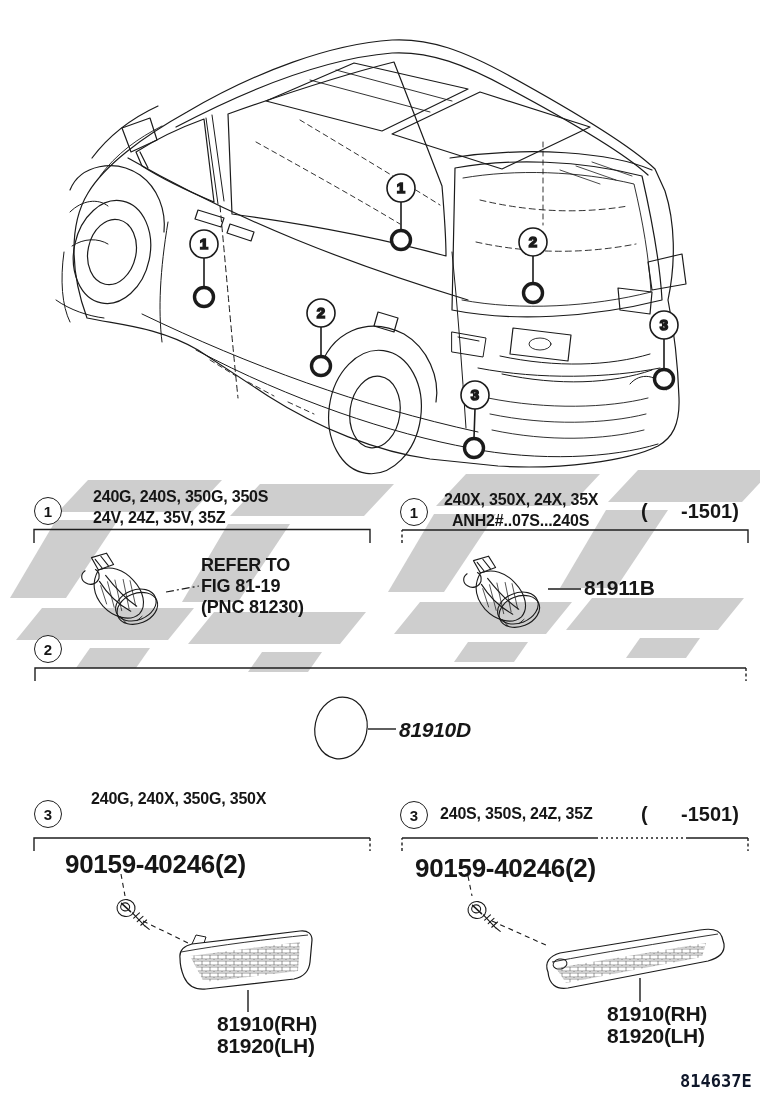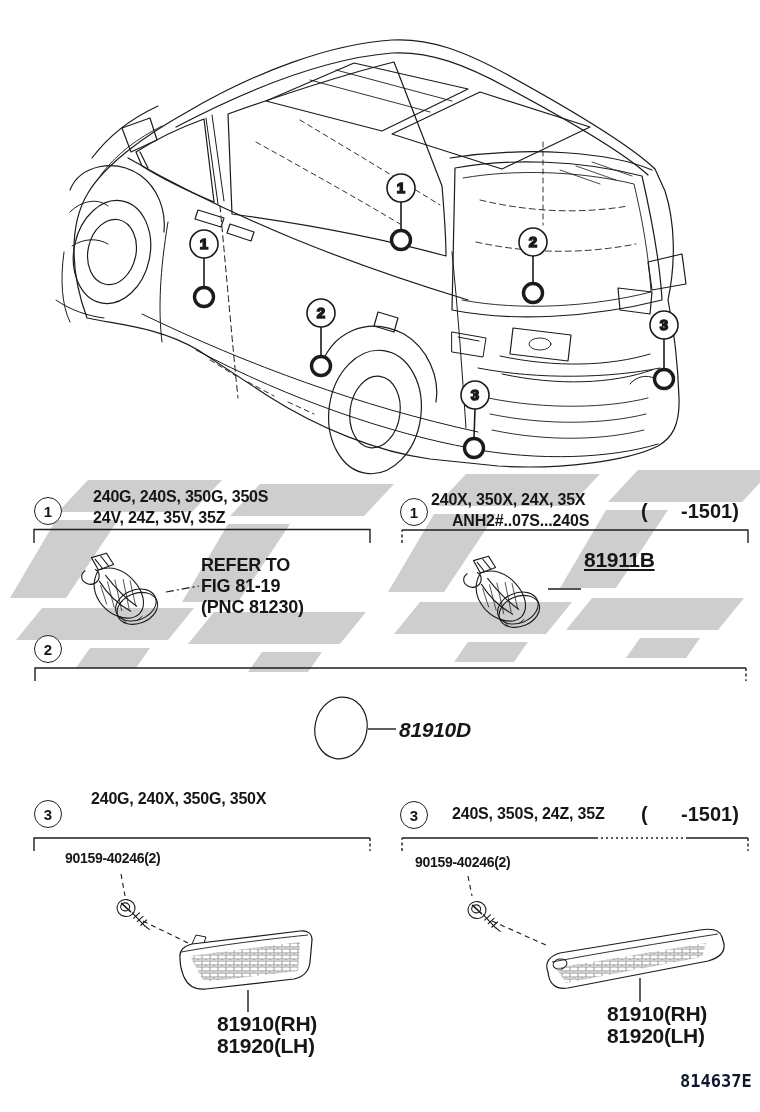--- a/index.html
+++ b/index.html
@@ -4,21 +4,21 @@
 <style>
   html,body{margin:0;padding:0;background:#ffffff;}
   .page{position:relative;width:760px;height:1112px;background:#fff;overflow:hidden;
         font-family:"Liberation Sans",sans-serif;color:#151515;}
   .art{position:absolute;left:0;top:0;}
   .t{position:absolute;white-space:pre;font-weight:bold;color:#161616;line-height:1;}
   .hdr{font-size:16px;letter-spacing:-0.2px;margin-left:16px;}
   .note{font-size:18px;letter-spacing:-0.2px;}
   .pn{font-size:21px;letter-spacing:-0.3px;}
   .rng{font-size:20px;}
-  .screwpn{font-size:14px;letter-spacing:-0.3px;}
+  .screwpn{font-size:26px;letter-spacing:-0.3px;}
   .doc{font-family:"DejaVu Sans Mono",monospace;font-size:17px;font-weight:bold;color:#0f172a;}
   .badge{position:absolute;width:26px;height:26px;border:1.6px solid #1f1f1f;border-radius:50%;
          background:#fff;display:flex;align-items:center;justify-content:center;
          font-size:15px;font-weight:bold;}
   svg text{font-family:"Liberation Sans",sans-serif;font-weight:bold;font-size:15px;fill:#161616;}
 </style>
 </head>
 <body>
 
 <div class="page">
@@ -236,32 +236,32 @@
   <div class="badge" style="left:34px;top:635px;">2</div>
   <div class="badge" style="left:34px;top:800px;">3</div>
   <div class="badge" style="left:400px;top:801px;">3</div>
 
   <div class="t hdr" style="left:77px;top:489px;">240G, 240S, 350G, 350S</div>
   <div class="t hdr" style="left:77px;top:510px;">24V, 24Z, 35V, 35Z</div>
   <div class="t note" style="left:201px;top:556px;">REFER TO</div>
   <div class="t note" style="left:201px;top:577px;">FIG 81-19</div>
   <div class="t note" style="left:201px;top:598px;">(PNC 81230)</div>
 
-  <div class="t hdr" style="left:415px;top:492px;">240X, 350X, 24X, 35X</div>
+  <div class="t hdr" style="left:428px;top:492px;">240X, 350X, 24X, 35X</div>
   <div class="t hdr" style="left:436px;top:513px;">ANH2#..07S...240S</div>
   <div class="t rng" style="left:641px;top:501px;">(      -1501)</div>
-  <div class="t pn" style="left:584px;top:549px;text-decoration:underline;">81911B</div>
+  <div class="t pn" style="left:584px;top:577px;">81911B</div>
 
   <div class="t pn" style="left:399px;top:719px;font-style:italic;">81910D</div>
 
   <div class="t hdr" style="left:75px;top:791px;">240G, 240X, 350G, 350X</div>
   <div class="t screwpn" style="left:65px;top:851px;">90159-40246(2)</div>
   <div class="t pn" style="left:217px;top:1013px;">81910(RH)</div>
   <div class="t pn" style="left:217px;top:1035px;">81920(LH)</div>
 
-  <div class="t hdr" style="left:436px;top:806px;">240S, 350S, 24Z, 35Z</div>
+  <div class="t hdr" style="left:424px;top:806px;">240S, 350S, 24Z, 35Z</div>
   <div class="t rng" style="left:641px;top:804px;">(      -1501)</div>
   <div class="t screwpn" style="left:415px;top:855px;">90159-40246(2)</div>
   <div class="t pn" style="left:607px;top:1003px;">81910(RH)</div>
   <div class="t pn" style="left:607px;top:1025px;">81920(LH)</div>
 
   <div class="t doc" style="left:680px;top:1073px;">814637E</div>
 </div>
 
 </body></html>

